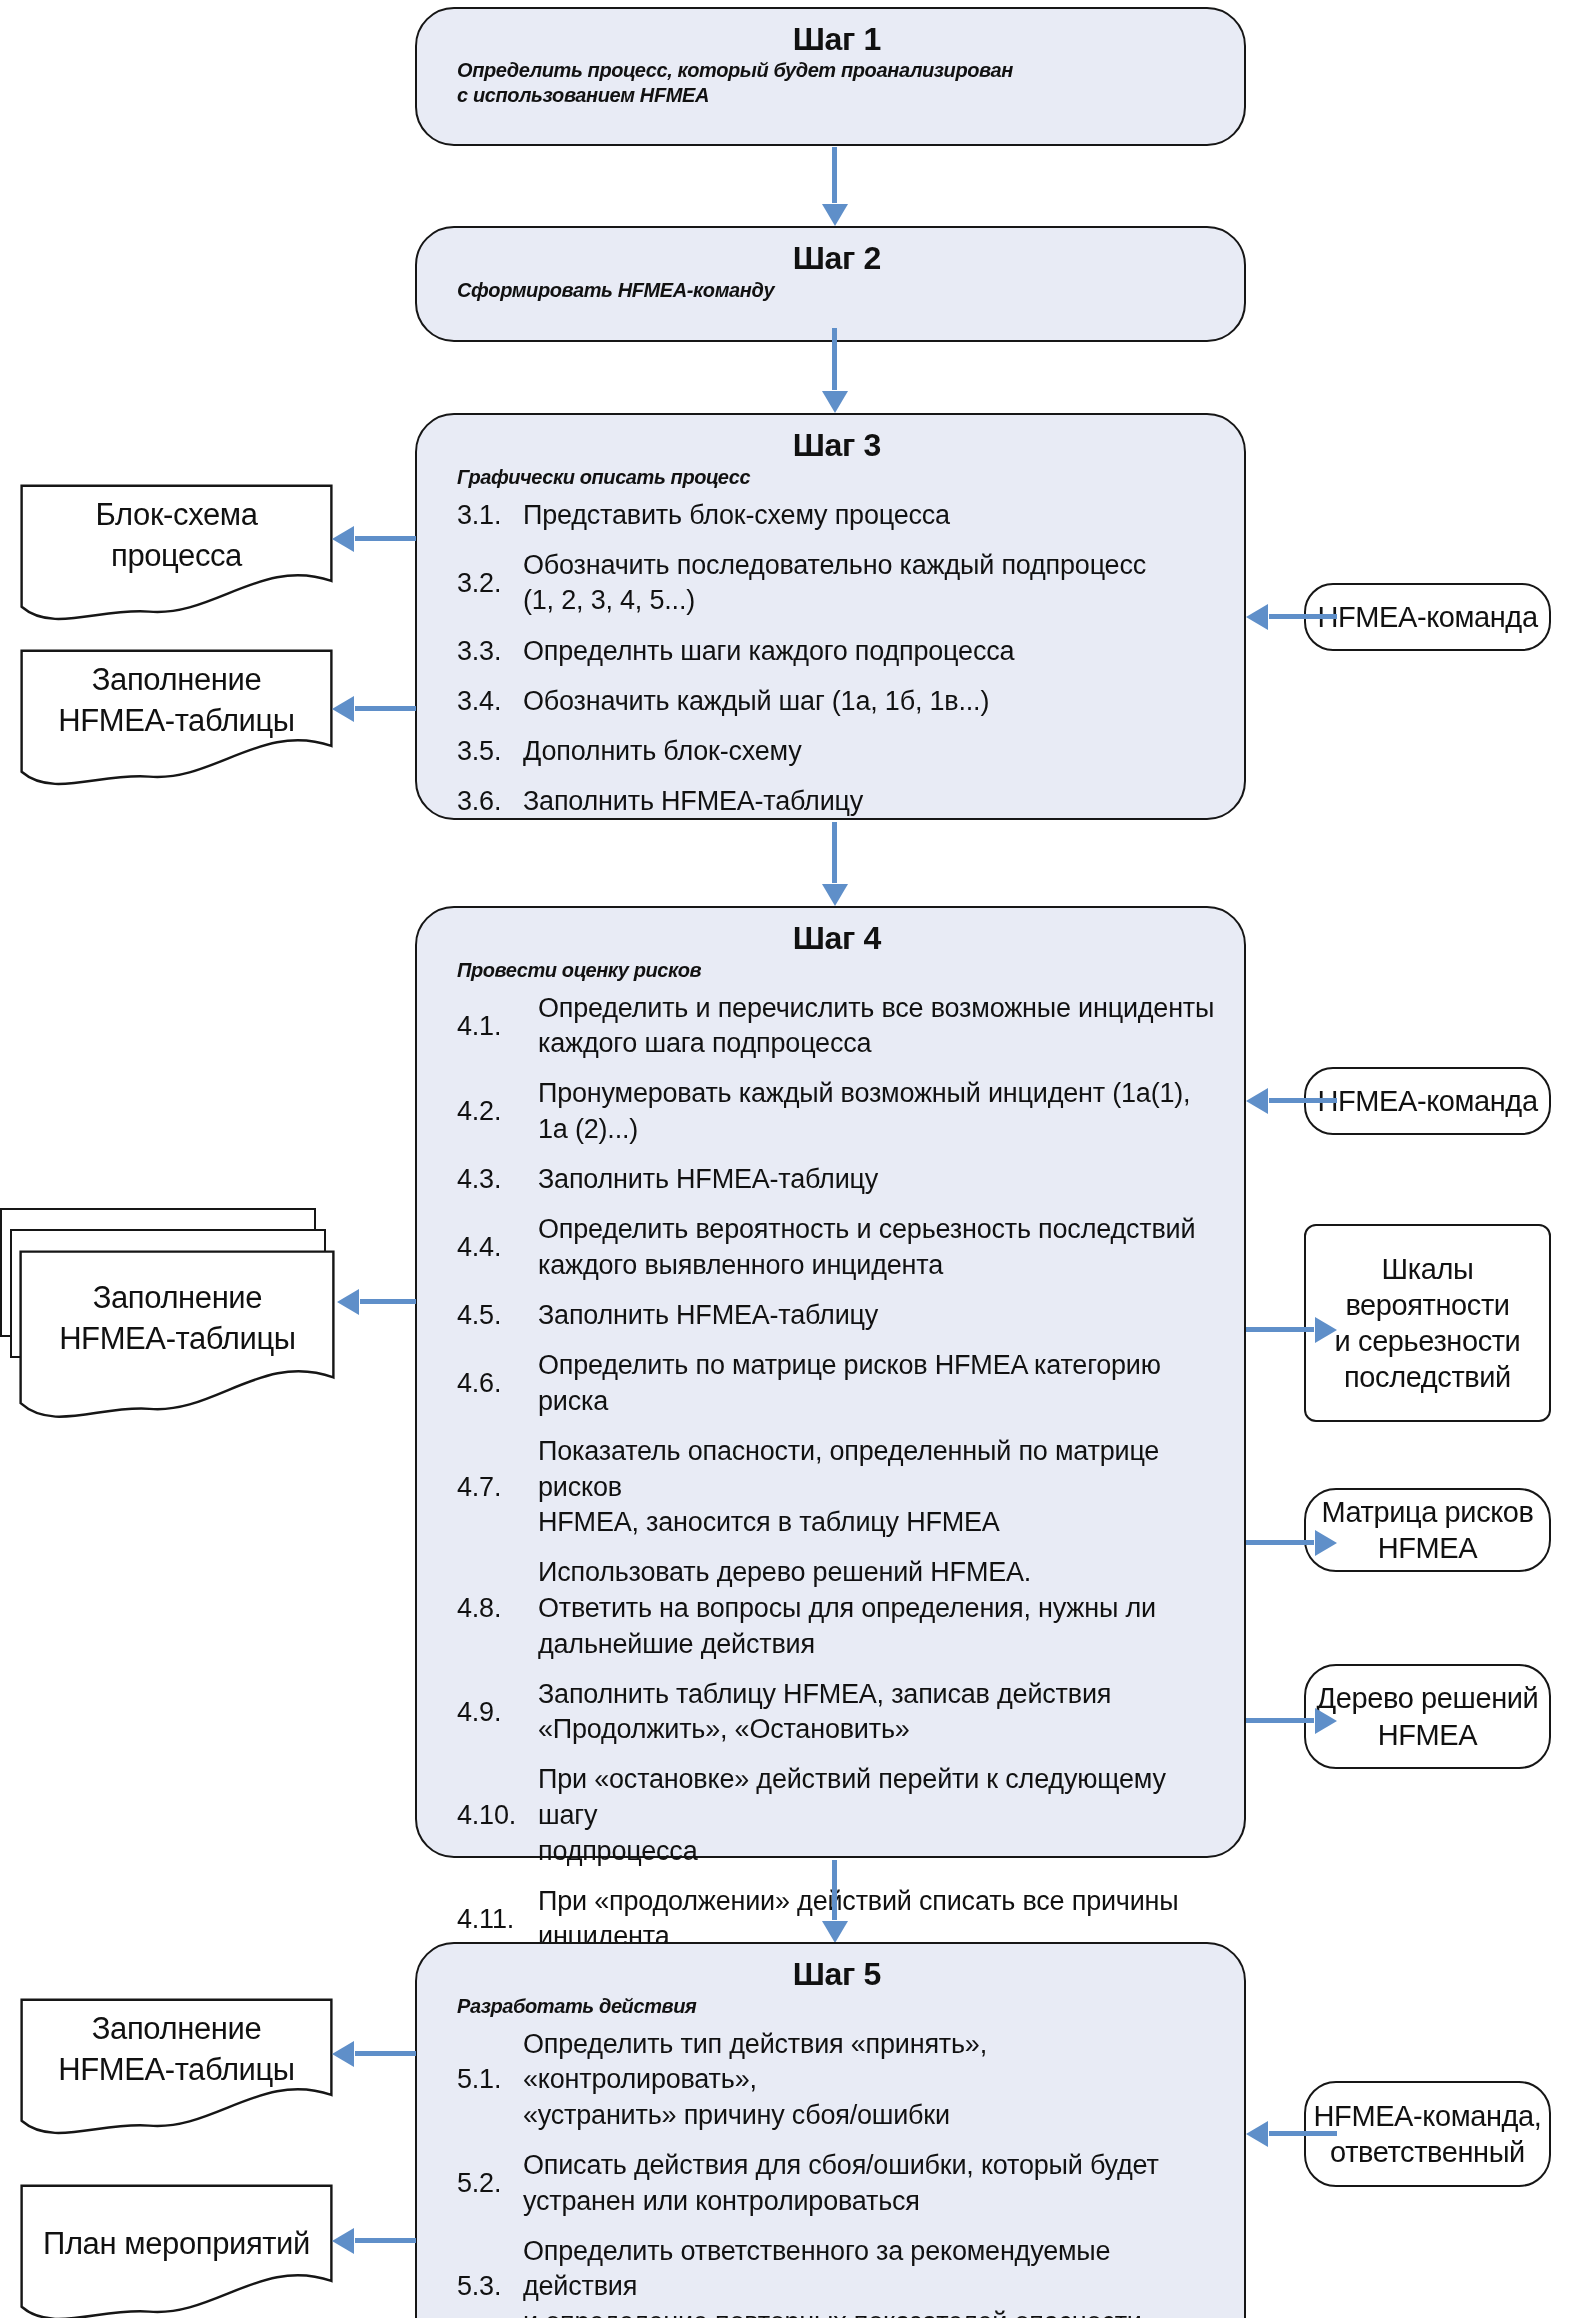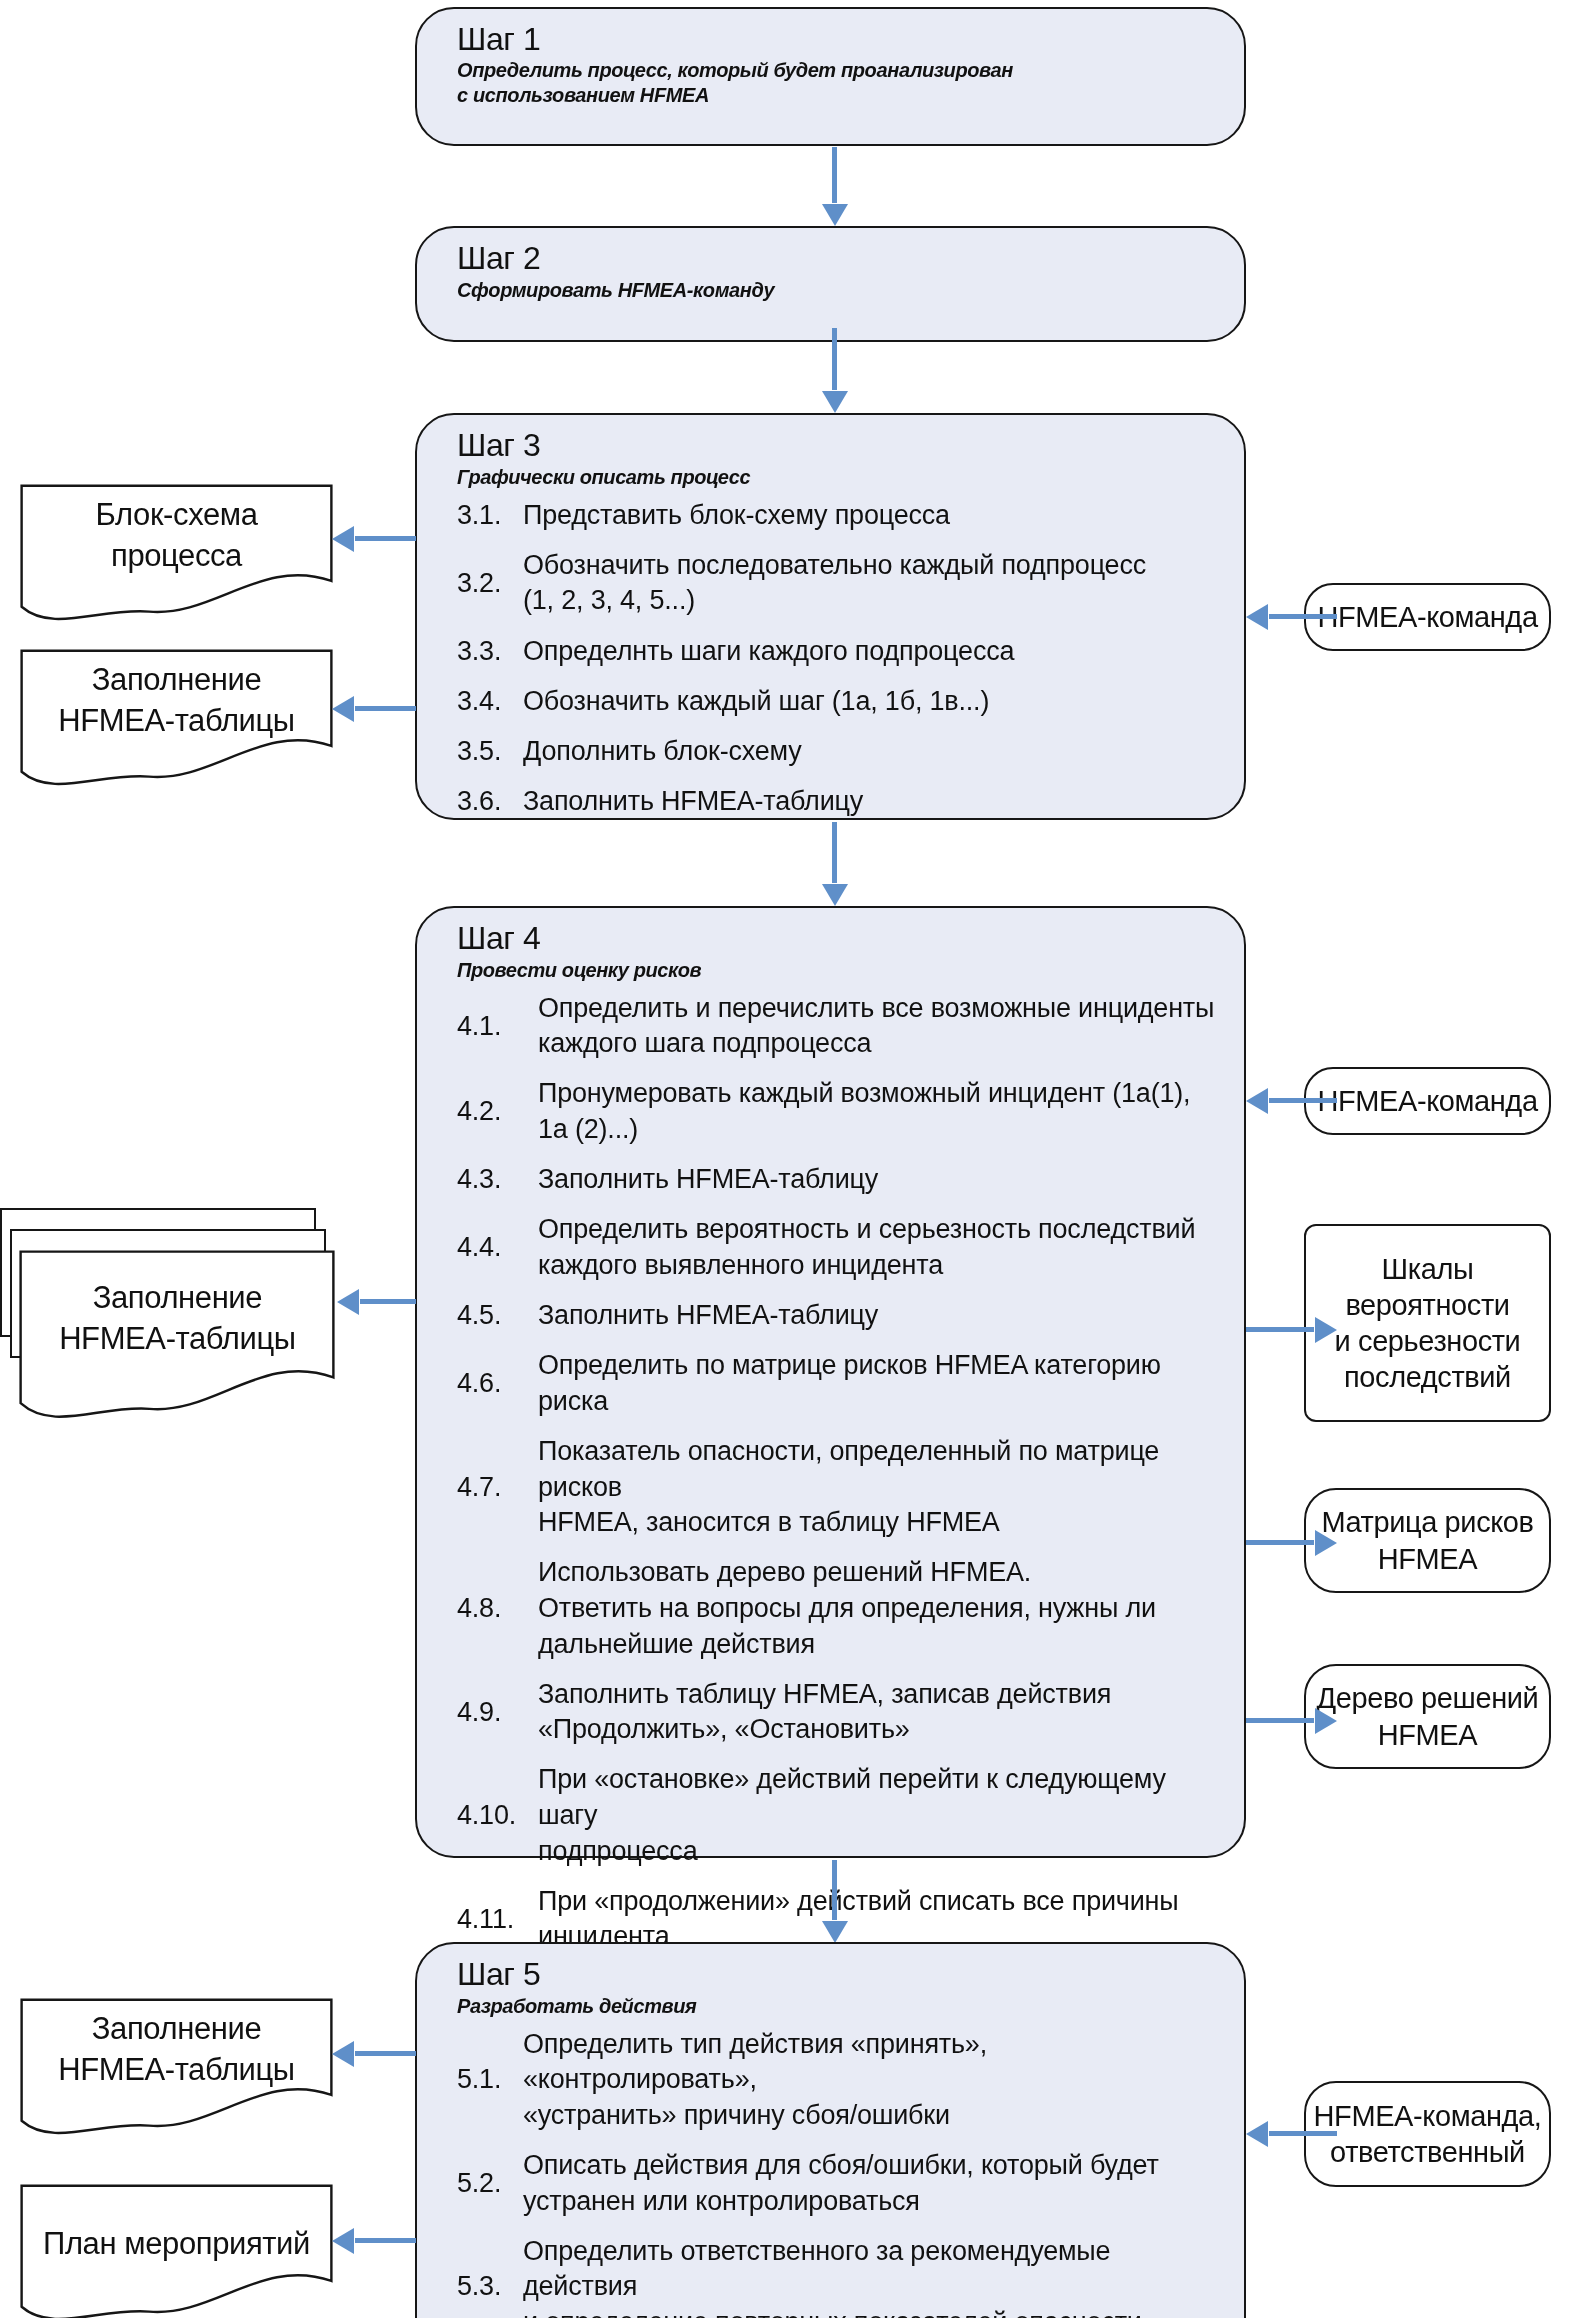--- a/index.html
+++ b/index.html
@@ -18,21 +18,21 @@
 
   
   .step-box{
     position:absolute;left:415px;width:831px;
     background:var(--fill);
     border:2.4px solid #161616;
     border-radius:39px;
     padding:11.3px 27.4px 8px 40px;
   }
   .step-title{
-    font-size:32px;font-weight:normal;line-height:1.2;
+    font-size:32px;font-weight:bold;text-align:center;line-height:1.2;
     letter-spacing:-0.4px;
   }
   .step-sub{
     font-size:20px;font-weight:bold;font-style:italic;text-align:left;
     line-height:1.25;white-space:pre-line;letter-spacing:-0.4px;margin-bottom:8px;
   }
   .items{display:block;}
   .item{display:flex;align-items:center;margin-bottom:14.5px;}
   .item .num{
     flex:0 0 66px;font-size:27px;line-height:1.32;letter-spacing:-0.2px;
@@ -288,21 +288,21 @@
     <div class="rbox-label">HFMEA-команда</div>
   </div>
 
   <div class="rbox" style="top:1224px;height:198px;border-radius:12px;">
     <div class="rbox-label">Шкалы
 вероятности
 и серьезности
 последствий</div>
   </div>
 
-  <div class="rbox" style="top:1488px;height:105px;border-radius:32px;">
+  <div class="rbox" style="top:1488px;height:84px;border-radius:32px;">
     <div class="rbox-label">Матрица рисков
 HFMEA</div>
   </div>
 
   <div class="rbox" style="top:1664px;height:105px;border-radius:32px;">
     <div class="rbox-label">Дерево решений
 HFMEA</div>
   </div>
 
   <div class="rbox" style="top:2081px;height:106px;border-radius:32px;">

